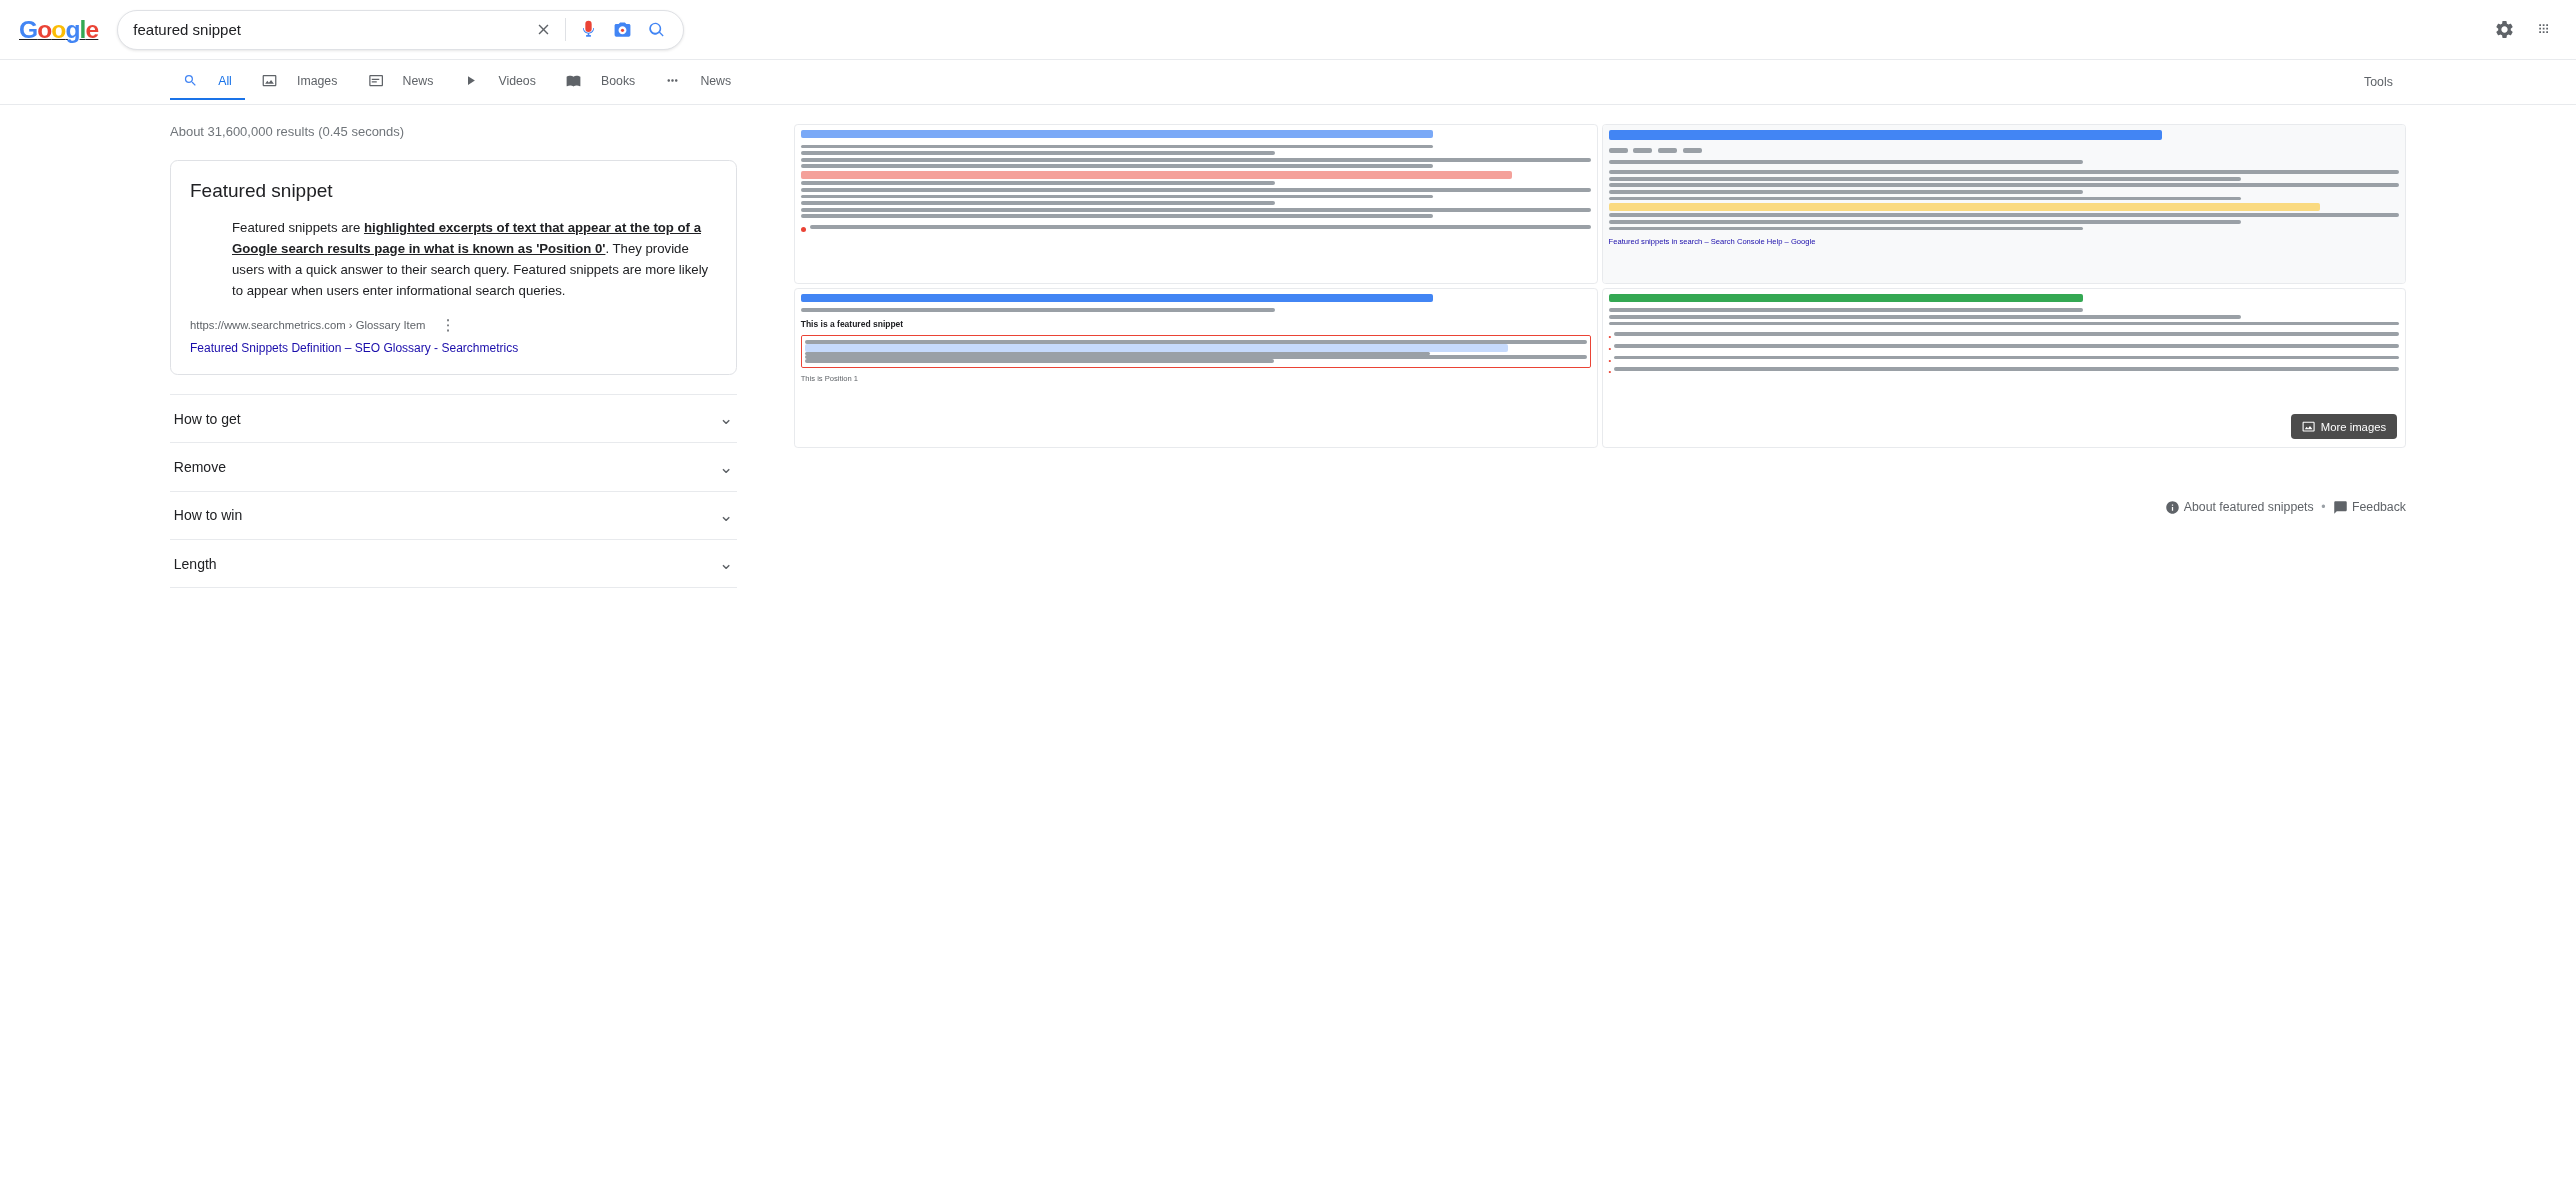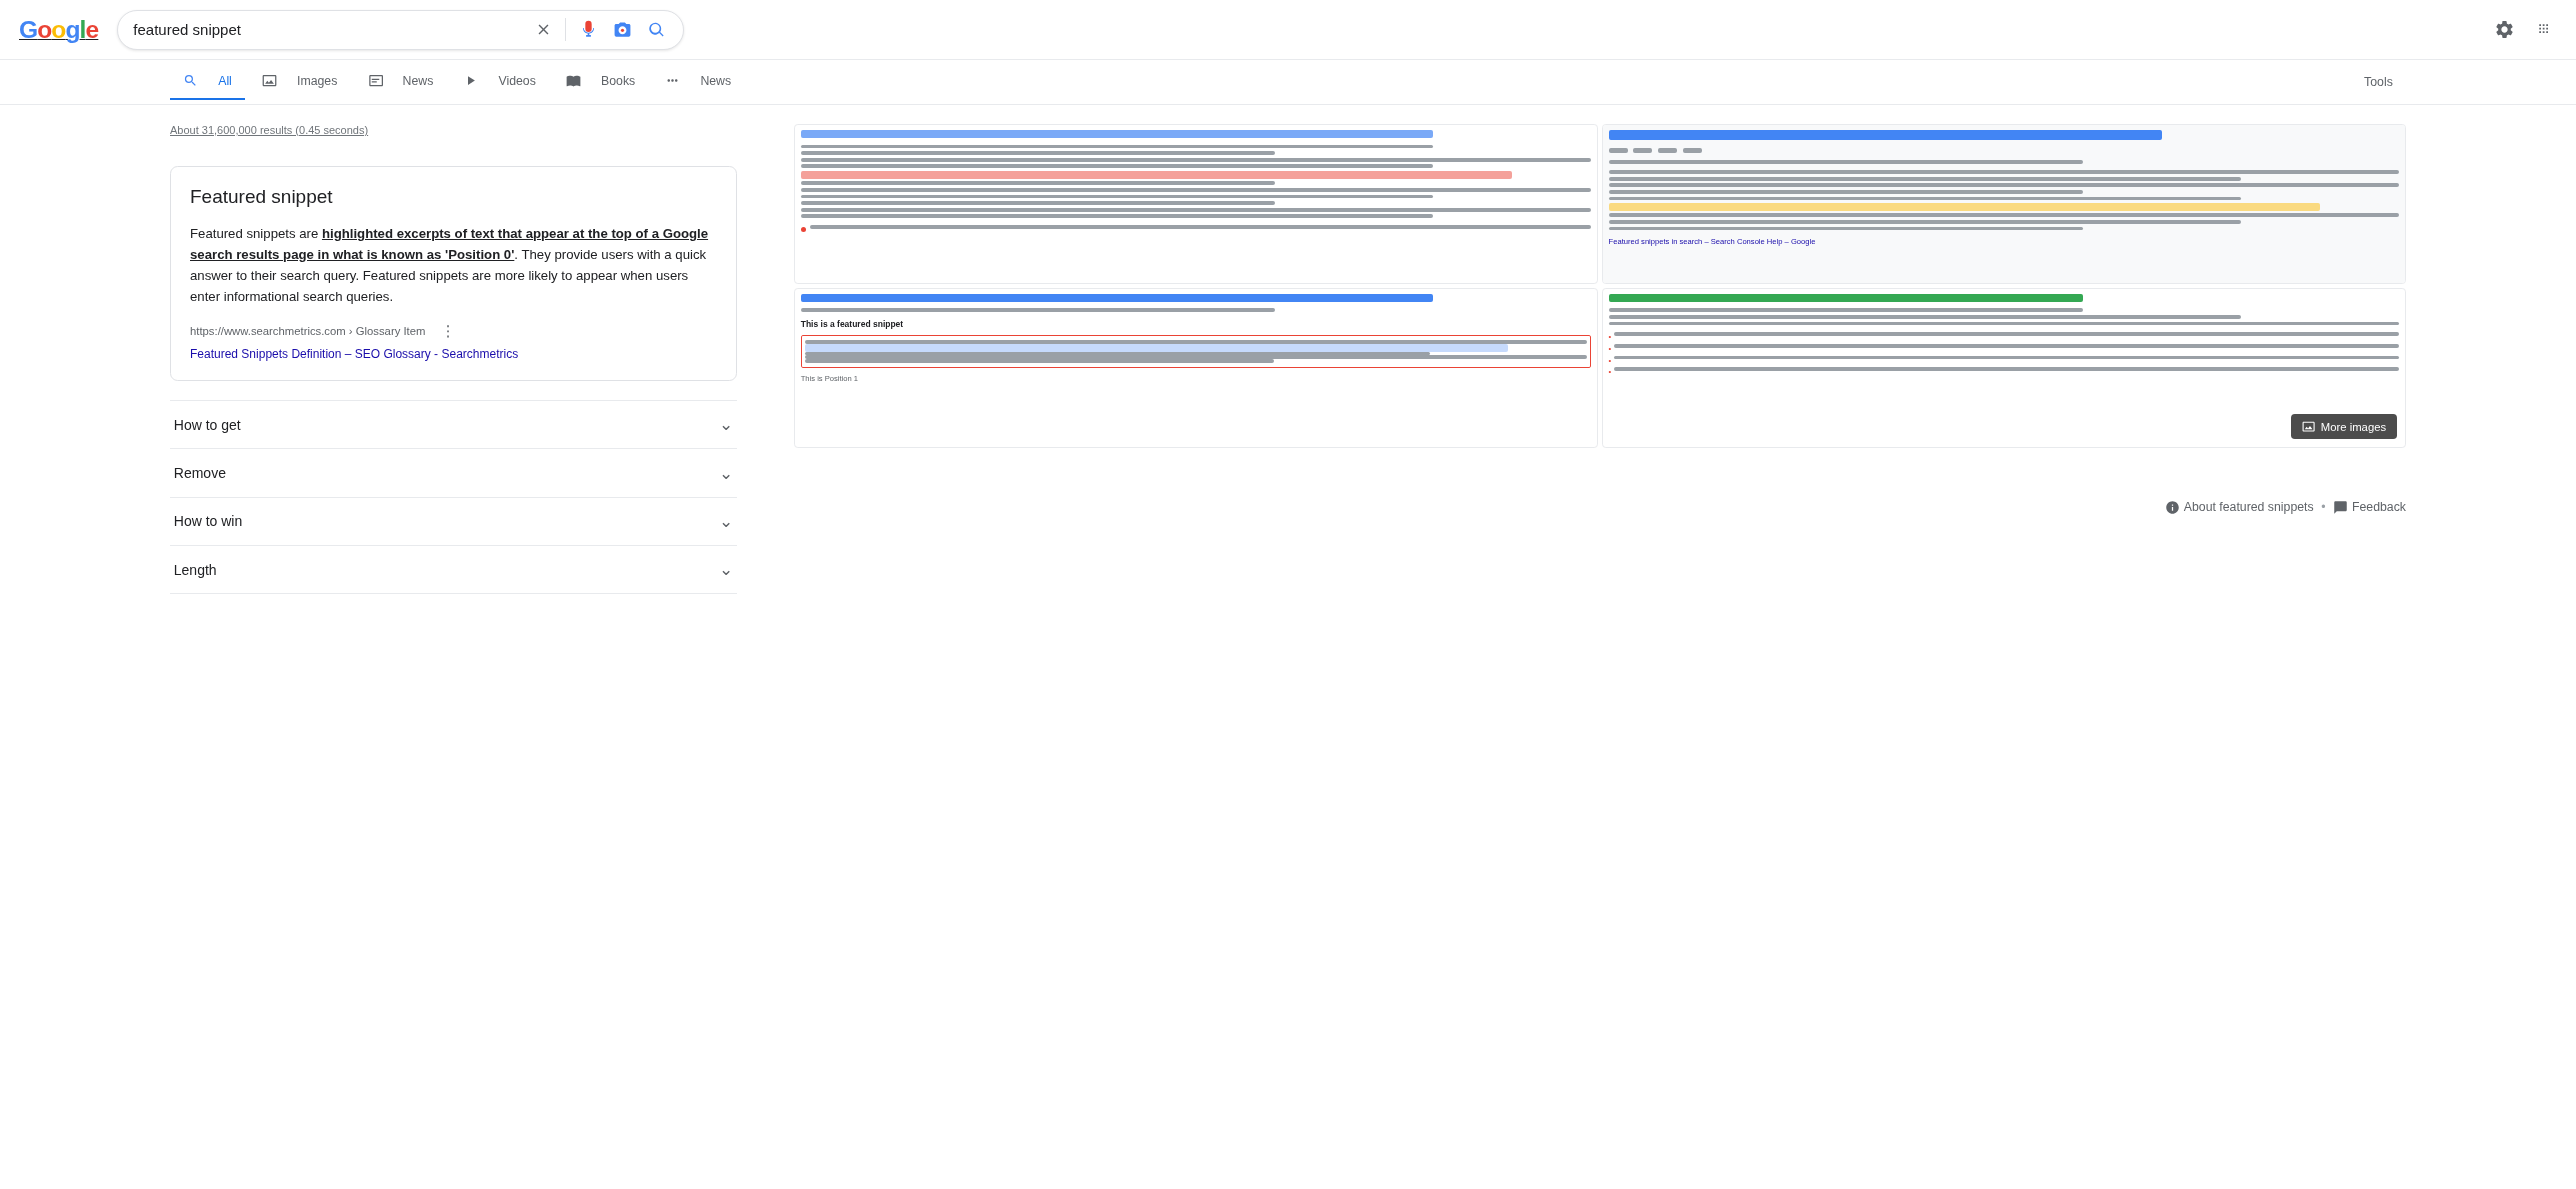--- a/index.html
+++ b/index.html
@@ -27,26 +27,26 @@
     .nav-tabs { display: flex; align-items: center; padding: 3.8px 170px; border-bottom: 0.9px solid #e8eaed; gap: 3.8px; }
     .nav-tab { display: flex; align-items: center; gap: 20px; padding: 9.5px 13.2px; cursor: pointer; font-size: 12.3px; color: #5f6368; border-bottom: 2.8px solid transparent; text-decoration: none; }
     .nav-tab.active { color: #1a73e8; border-bottom: 2.8px solid #1a73e8; }
     .nav-tools { margin-left: auto; padding: 9.5px 13.2px; cursor: pointer; font-size: 12.3px; color: #5f6368; }
 
     
     .main { display: flex; padding: 19px 170px; gap: 57px; }
     .left-col { flex: 0 0 567px; max-width: 567px; }
     .right-col { flex: 1; }
 
-    .results-count { font-size: 11px; color: #70757a; margin-bottom: 30px; text-decoration: underline; }
+    .results-count { font-size: 13px; color: #70757a; margin-bottom: 21px; }
 
     
     .featured-snippet-box { border: 0.9px solid #dfe1e5; border-radius: 7.6px; padding: 19px; margin-bottom: 19px; }
     .snippet-title { font-size: 19px; font-weight: 400; margin-bottom: 15px; }
-    .snippet-text { font-size: 13.2px; line-height: 1.6; color: #202124; margin-bottom: 15px; }
+    .snippet-text { font-size: 13.2px; line-height: 1.6; color: #202124; margin-bottom: 15px; margin-left: 42px; }
     .snippet-url { font-size: 11.3px; color: #5f6368; margin-bottom: 5.7px; display: flex; align-items: center; gap: 7.6px; }
     .snippet-link { color: #1a0dab; font-size: 12px; text-decoration: none; }
 
     
     .expandable-section { border-top: 0.9px solid #e8eaed; }
     .expandable-row { display: flex; align-items: center; justify-content: space-between; padding: 13.2px 3.8px; cursor: pointer; border-bottom: 0.9px solid #e8eaed; }
     .expandable-label { font-size: 14px; font-weight: 500; color: #202124; }
     .chevron { color: #5f6368; font-size: 17px; }
 
     

